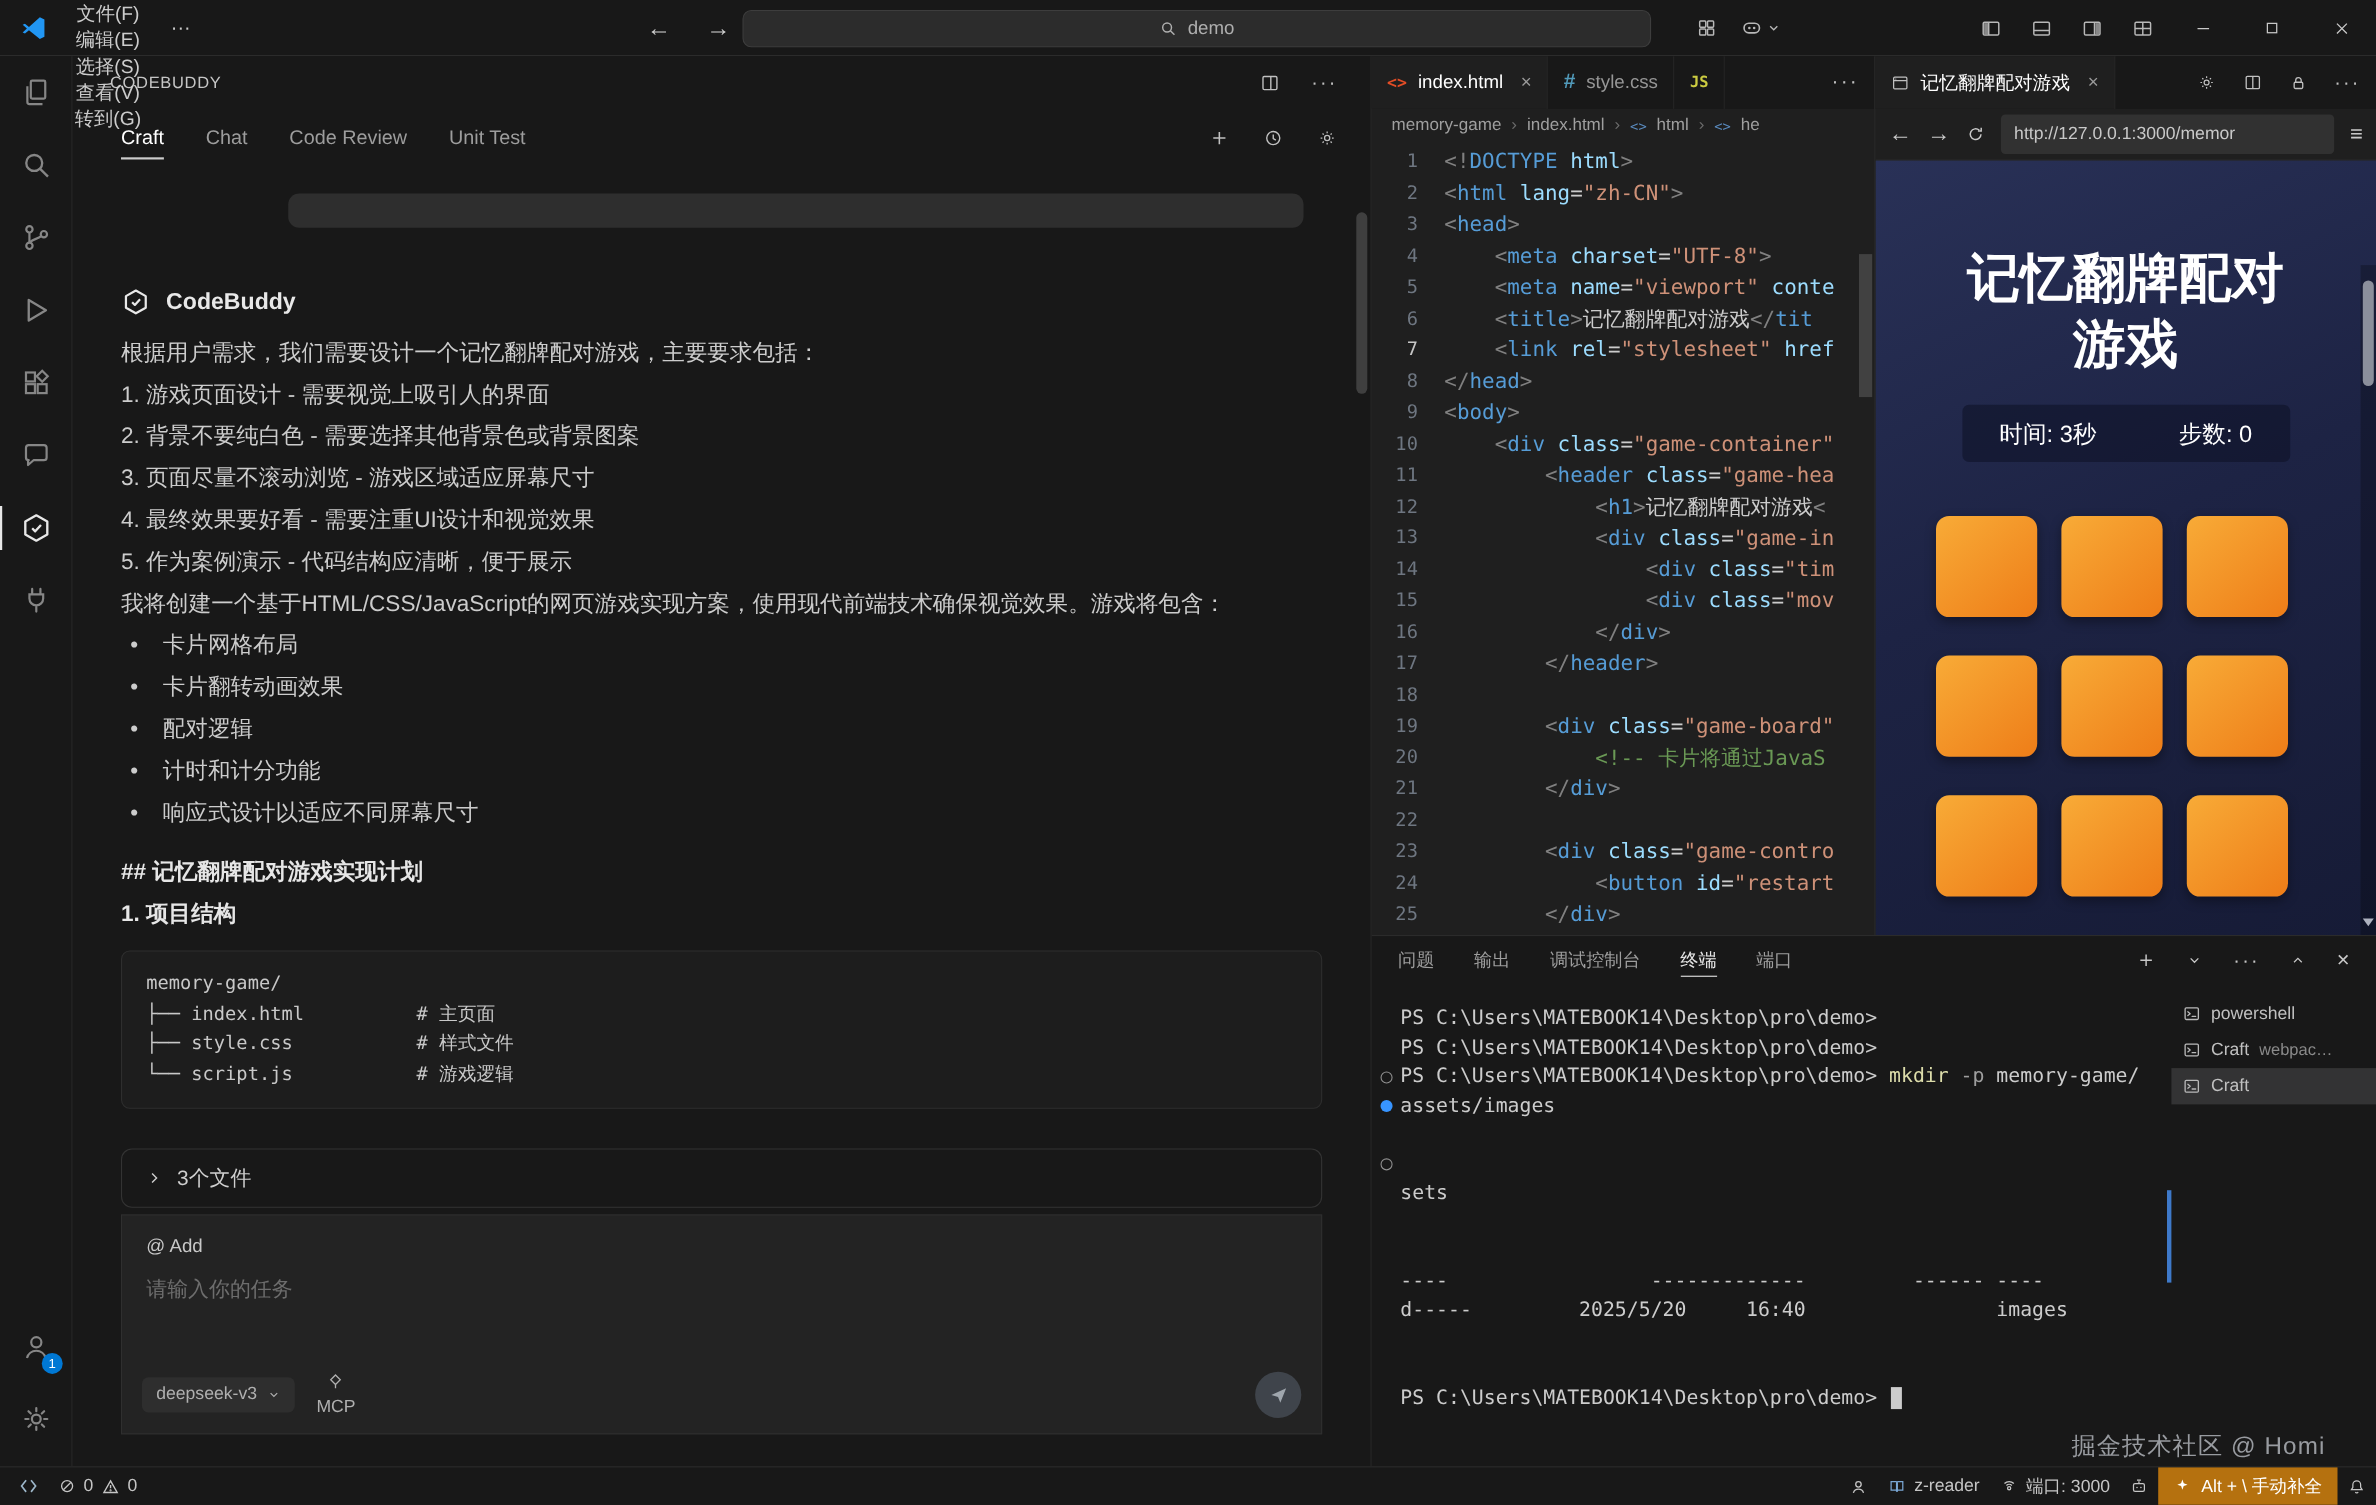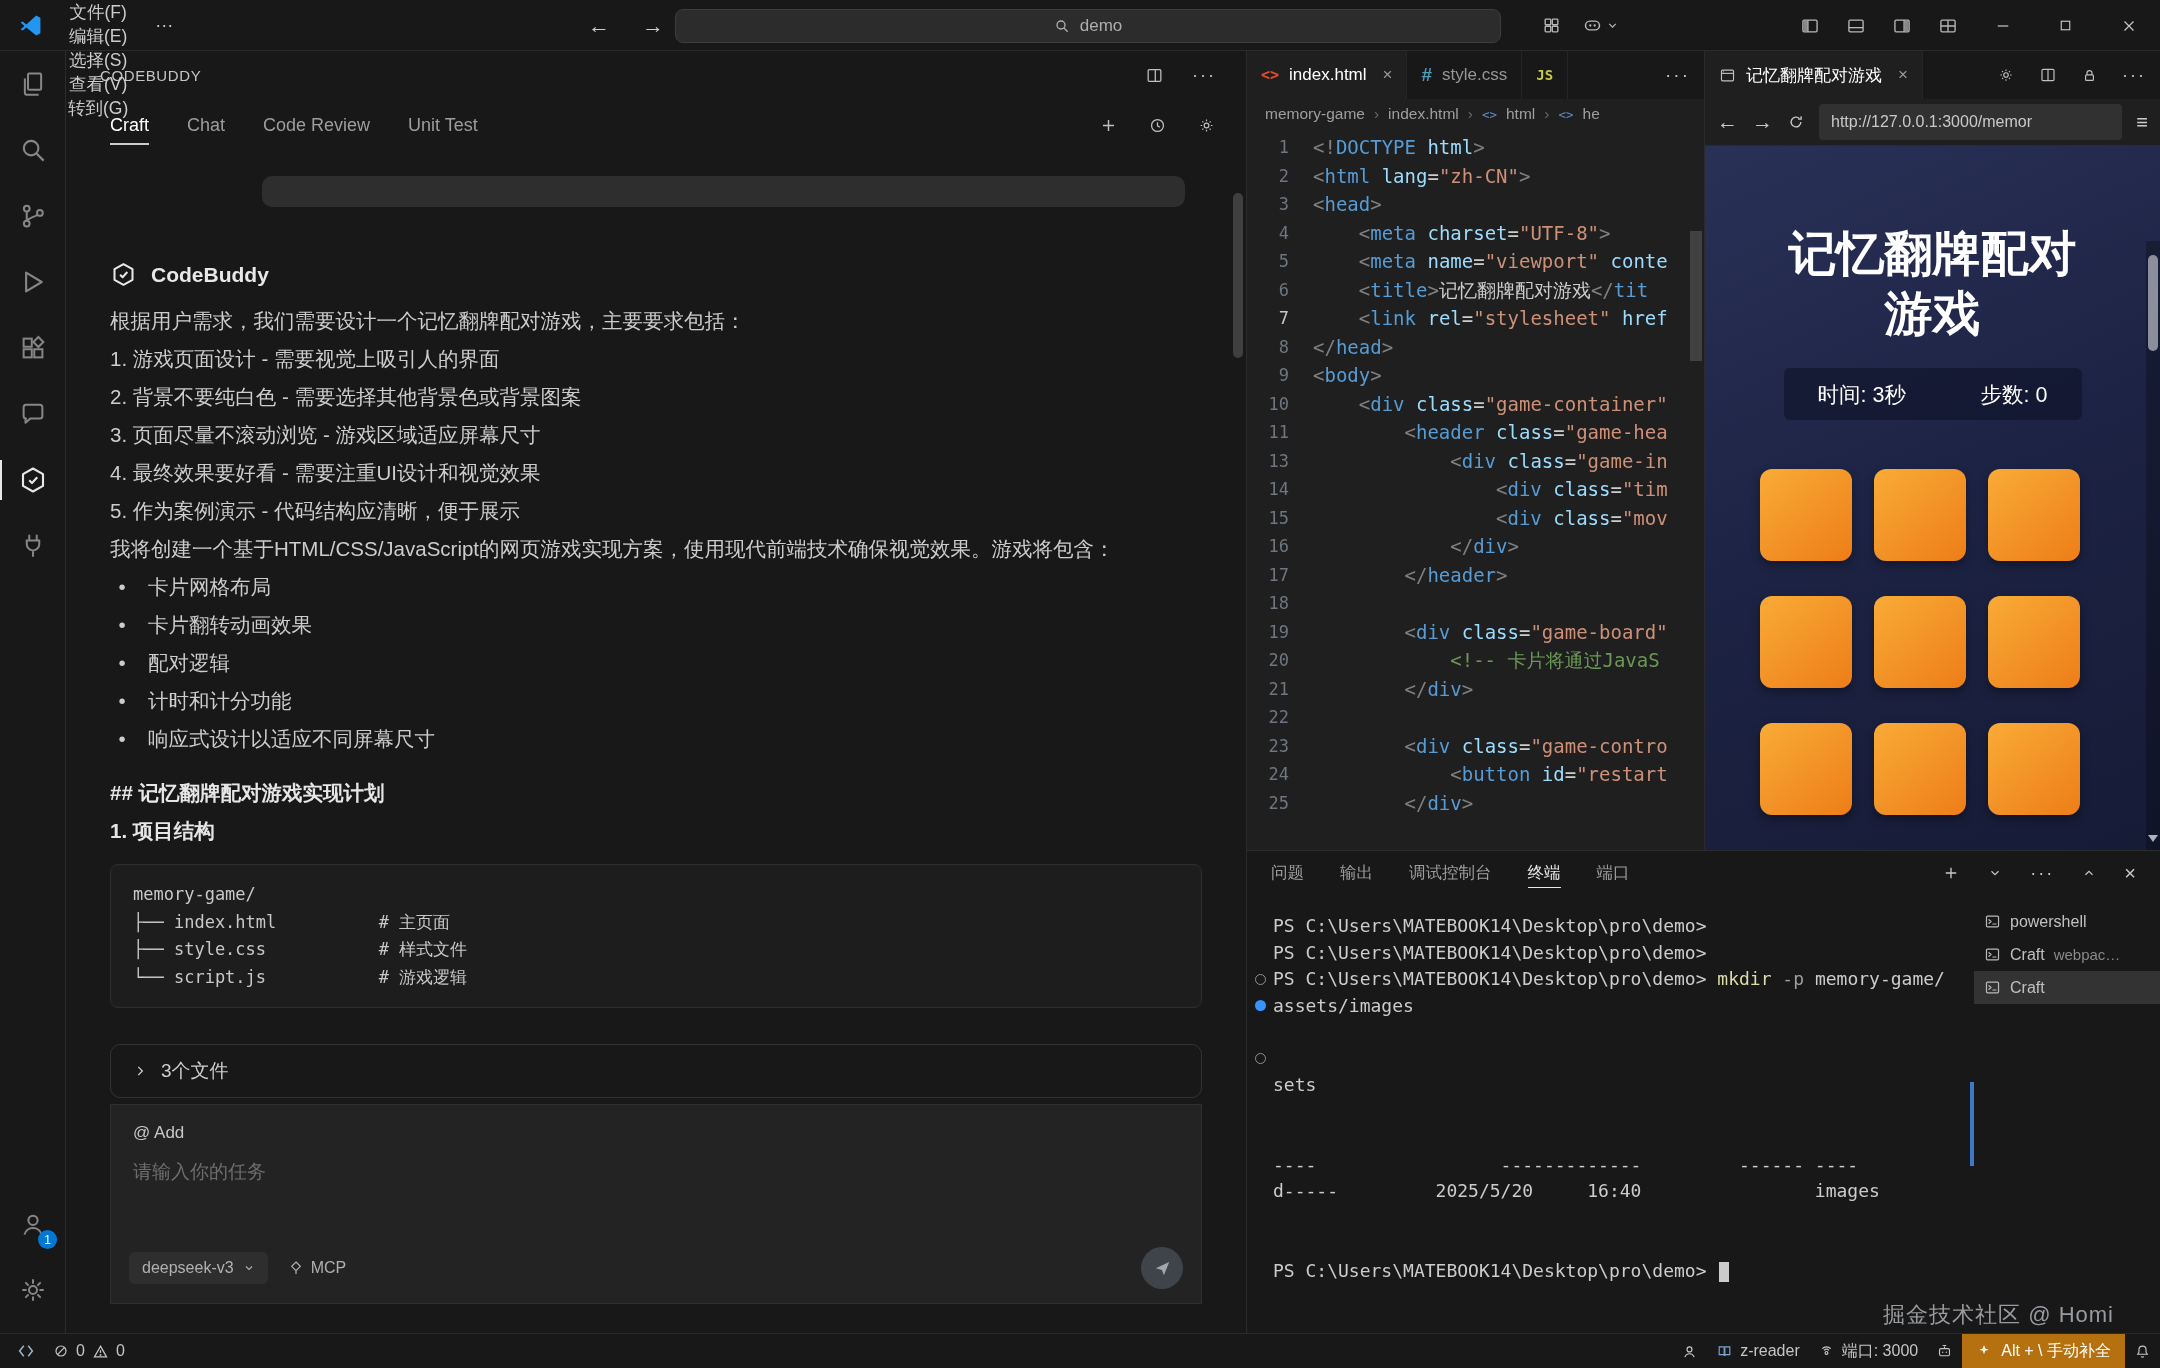--- a/index.html
+++ b/index.html
@@ -62,21 +62,21 @@
   .ft-line{white-space:pre;}
   .files-box{margin-top:36px;height:54px;border:1px solid #333333;border-radius:10px;display:flex;
     align-items:center;gap:14px;padding:0 22px;color:#cfcfcf;font-size:19px;}
   .composer{margin-top:6px;height:200px;border-radius:0;background:#232323;border:1px solid #2f2f2f;
     position:relative;padding:18px 22px;}
   .add-chip{font-size:17px;color:#c8c8c8;}
   .composer-placeholder{margin-top:16px;font-size:19px;color:#6d6d6d;}
   .composer-row{position:absolute;left:18px;right:18px;bottom:14px;display:flex;align-items:center;gap:20px;}
   .model-pill{display:flex;align-items:center;gap:9px;background:#2e2e2e;border-radius:6px;
     padding:7px 13px;font-size:16px;color:#b0b0b0;}
-  .mcp-item{display:flex;align-items:center;gap:7px;color:#b0b0b0;font-size:16px;}
+  .mcp-item{display:flex;align-items:center;gap:7px;color:#b0b0b0;font-size:16px;flex-direction:column;}
   .send-btn{margin-left:auto;width:42px;height:42px;border-radius:50%;background:#3f444b;
     display:flex;align-items:center;justify-content:center;color:#9fa6ad;}
   .sb-scrollbar{position:absolute;right:3px;top:142px;width:10px;height:165px;background:#4a4a4a;border-radius:5px;opacity:.8;}
 
   
   .editor-group{position:absolute;left:1247px;top:51px;width:457px;height:799px;background:#1f1f1f;overflow:hidden;}
   .tabbar{height:48px;background:#181818;display:flex;align-items:stretch;}
   .tab{display:flex;align-items:center;gap:10px;padding:0 14px;font-size:17px;color:#969696;
     border-right:1px solid #252525;white-space:nowrap;}
   .tab.active{background:#1f1f1f;color:#ffffff;}
@@ -464,20 +464,21 @@
         <div class="code-line"><div class="ln">2</div><div class="lc"><span class="tok-p">&lt;</span><span class="tok-t">html</span><span class="tok-x"> </span><span class="tok-a">lang</span><span class="tok-x">=</span><span class="tok-s">"zh-CN"</span><span class="tok-p">&gt;</span></div></div>
         <div class="code-line"><div class="ln">3</div><div class="lc"><span class="tok-p">&lt;</span><span class="tok-t">head</span><span class="tok-p">&gt;</span></div></div>
         <div class="code-line"><div class="ln">4</div><div class="lc"><span class="tok-x">    </span><span class="tok-p">&lt;</span><span class="tok-t">meta</span><span class="tok-x"> </span><span class="tok-a">charset</span><span class="tok-x">=</span><span class="tok-s">"UTF-8"</span><span class="tok-p">&gt;</span></div></div>
         <div class="code-line"><div class="ln">5</div><div class="lc"><span class="tok-x">    </span><span class="tok-p">&lt;</span><span class="tok-t">meta</span><span class="tok-x"> </span><span class="tok-a">name</span><span class="tok-x">=</span><span class="tok-s">"viewport"</span><span class="tok-x"> </span><span class="tok-a">conte</span></div></div>
         <div class="code-line"><div class="ln">6</div><div class="lc"><span class="tok-x">    </span><span class="tok-p">&lt;</span><span class="tok-t">title</span><span class="tok-p">&gt;</span><span class="tok-x">记忆翻牌配对游戏</span><span class="tok-p">&lt;/</span><span class="tok-t">tit</span></div></div>
         <div class="code-line"><div class="ln active">7</div><div class="lc"><span class="tok-x">    </span><span class="tok-p">&lt;</span><span class="tok-t">link</span><span class="tok-x"> </span><span class="tok-a">rel</span><span class="tok-x">=</span><span class="tok-s">"stylesheet"</span><span class="tok-x"> </span><span class="tok-a">href</span></div></div>
         <div class="code-line"><div class="ln">8</div><div class="lc"><span class="tok-p">&lt;/</span><span class="tok-t">head</span><span class="tok-p">&gt;</span></div></div>
         <div class="code-line"><div class="ln">9</div><div class="lc"><span class="tok-p">&lt;</span><span class="tok-t">body</span><span class="tok-p">&gt;</span></div></div>
         <div class="code-line"><div class="ln">10</div><div class="lc"><span class="tok-x">    </span><span class="tok-p">&lt;</span><span class="tok-t">div</span><span class="tok-x"> </span><span class="tok-a">class</span><span class="tok-x">=</span><span class="tok-s">"game-container"</span></div></div>
         <div class="code-line"><div class="ln">11</div><div class="lc"><span class="tok-x">        </span><span class="tok-p">&lt;</span><span class="tok-t">header</span><span class="tok-x"> </span><span class="tok-a">class</span><span class="tok-x">=</span><span class="tok-s">"game-hea</span></div></div>
+        <div class="code-line"><div class="ln">12</div><div class="lc"><span class="tok-x">            </span><span class="tok-p">&lt;</span><span class="tok-t">h1</span><span class="tok-p">&gt;</span><span class="tok-x">记忆翻牌配对游戏</span><span class="tok-p">&lt;</span></div></div>
         <div class="code-line"><div class="ln">13</div><div class="lc"><span class="tok-x">            </span><span class="tok-p">&lt;</span><span class="tok-t">div</span><span class="tok-x"> </span><span class="tok-a">class</span><span class="tok-x">=</span><span class="tok-s">"game-in</span></div></div>
         <div class="code-line"><div class="ln">14</div><div class="lc"><span class="tok-x">                </span><span class="tok-p">&lt;</span><span class="tok-t">div</span><span class="tok-x"> </span><span class="tok-a">class</span><span class="tok-x">=</span><span class="tok-s">"tim</span></div></div>
         <div class="code-line"><div class="ln">15</div><div class="lc"><span class="tok-x">                </span><span class="tok-p">&lt;</span><span class="tok-t">div</span><span class="tok-x"> </span><span class="tok-a">class</span><span class="tok-x">=</span><span class="tok-s">"mov</span></div></div>
         <div class="code-line"><div class="ln">16</div><div class="lc"><span class="tok-x">            </span><span class="tok-p">&lt;/</span><span class="tok-t">div</span><span class="tok-p">&gt;</span></div></div>
         <div class="code-line"><div class="ln">17</div><div class="lc"><span class="tok-x">        </span><span class="tok-p">&lt;/</span><span class="tok-t">header</span><span class="tok-p">&gt;</span></div></div>
         <div class="code-line"><div class="ln">18</div><div class="lc"></div></div>
         <div class="code-line"><div class="ln">19</div><div class="lc"><span class="tok-x">        </span><span class="tok-p">&lt;</span><span class="tok-t">div</span><span class="tok-x"> </span><span class="tok-a">class</span><span class="tok-x">=</span><span class="tok-s">"game-board"</span></div></div>
         <div class="code-line"><div class="ln">20</div><div class="lc"><span class="tok-x">            </span><span class="tok-c">&lt;!-- 卡片将通过JavaS</span></div></div>
         <div class="code-line"><div class="ln">21</div><div class="lc"><span class="tok-x">        </span><span class="tok-p">&lt;/</span><span class="tok-t">div</span><span class="tok-p">&gt;</span></div></div>
         <div class="code-line"><div class="ln">22</div><div class="lc"></div></div>

